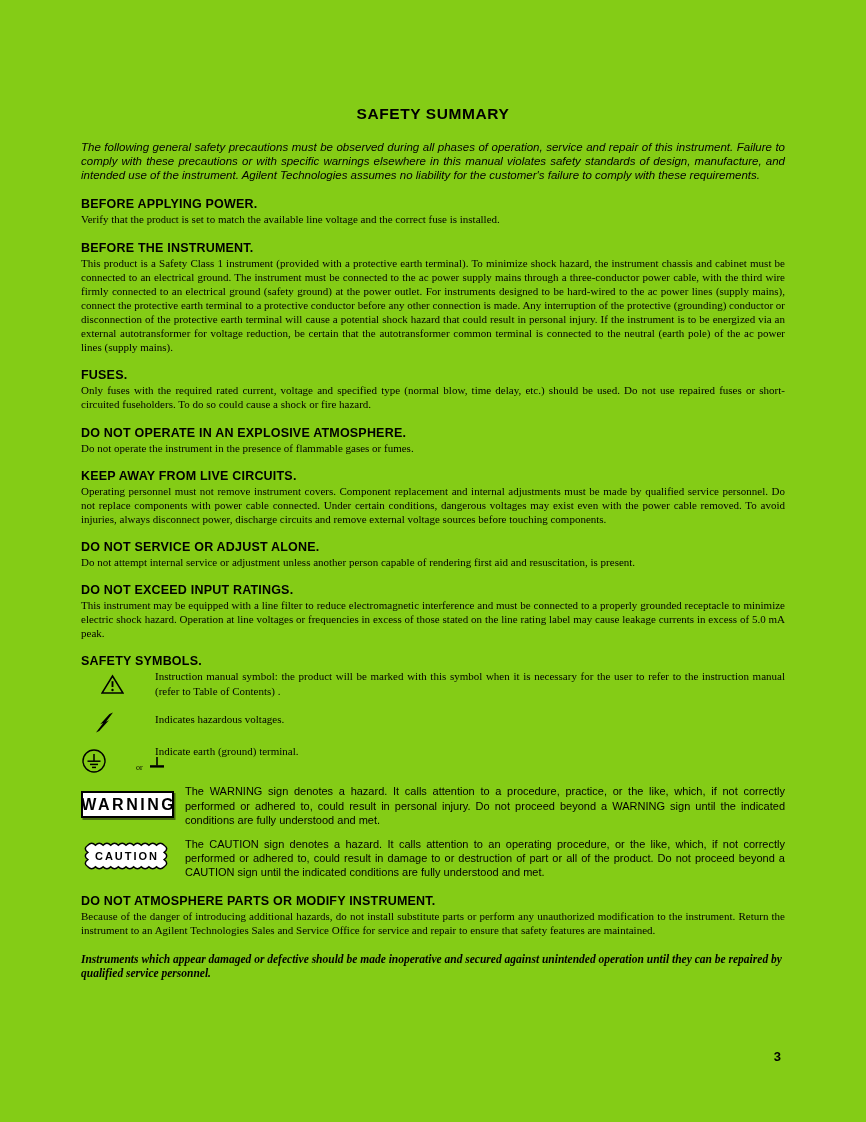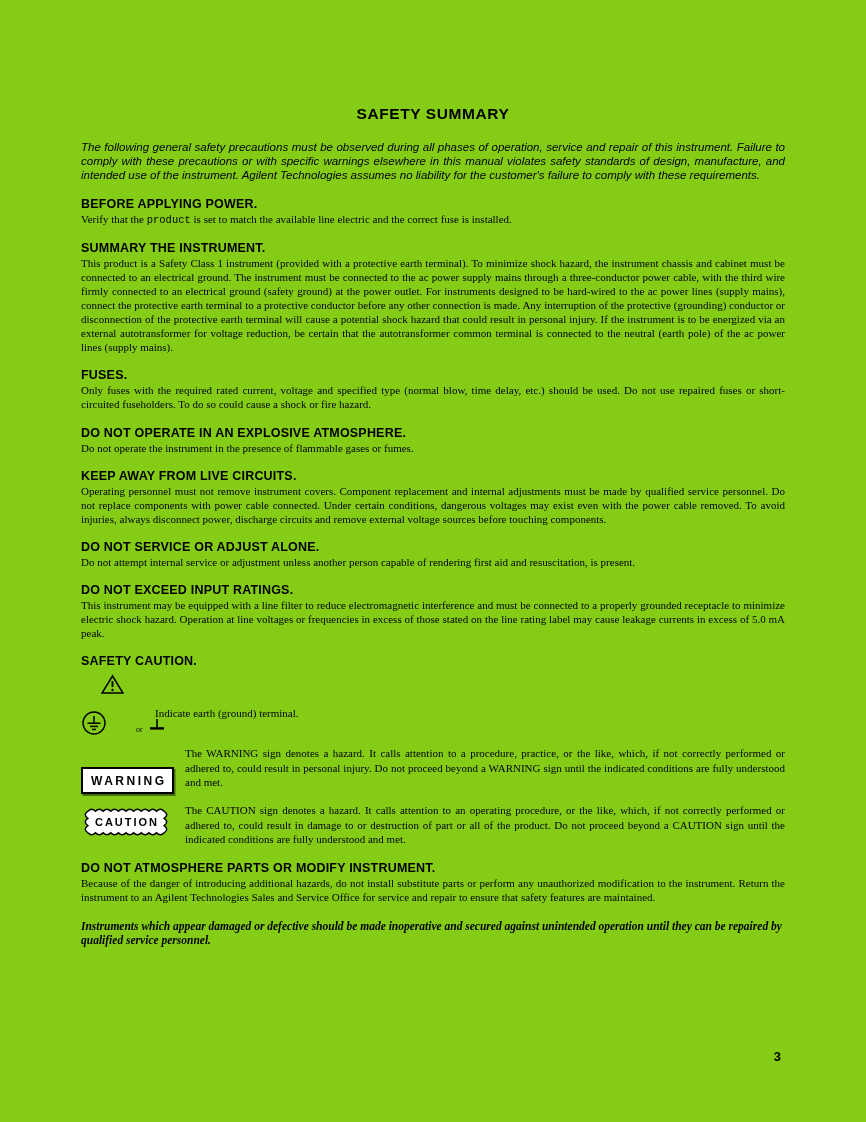--- a/index.html
+++ b/index.html
@@ -44,21 +44,21 @@
     line-height: 15px;
   }
   .sec-body {
     margin: 0;
     font-family: "Liberation Serif", serif;
     font-size: 11px;
     line-height: 14.1px;
     text-align: justify;
   }
   .sans-word {
-    font-family: Liberation Mono, monospace;
+    font-family: Liberation Serif, serif;
     font-size: 10.5px;
   }
   
   .sym-row { display: flex; align-items: flex-start; }
   .sym-row.r1 { margin-top: 0; }
   .sym-row.r2 { margin-top: 13px; }
   .sym-row.r3 { margin-top: 7px; }
   .sym-icons { flex: none; width: 74px; display: flex; align-items: center; }
   .sym-text {
     flex: 1;
@@ -78,47 +78,47 @@
   }
   .earth-icon-wrap { margin-top: 4px; }
   
   .sign-row { display: flex; align-items: flex-start; }
   .sign-row.warning-row { margin-top: 6px; }
   .sign-row.caution-row { margin-top: 9px; }
   .sign-col { flex: none; width: 104px; }
   .warning-box {
     width: 93px;
     height: 27px;
-    margin-top: 21px;
+    margin-top: 7px;
     border: 2.5px solid #000;
     background: #fff;
     box-shadow: 1.5px 2px 0 rgba(0,0,0,0.45);
     display: flex; align-items: center; justify-content: center;
     font-family: "Liberation Sans", sans-serif;
     font-weight: bold;
-    font-size: 12px;
+    font-size: 16px;
     letter-spacing: 2.5px;
     text-indent: 2.5px;
     white-space: nowrap;
   }
   .caution-wrap { position: relative; width: 90px; height: 30px; margin-top: 4px; }
   .caution-wrap svg { position: absolute; left: 0; top: 0; }
   .caution-label {
     position: absolute; inset: 0;
     display: flex; align-items: center; justify-content: center;
     font-family: "Liberation Sans", sans-serif;
     font-weight: bold;
     font-size: 11px;
     letter-spacing: 2px;
     text-indent: 2px;
     white-space: nowrap;
   }
   .sign-text {
     flex: 1;
-    font-family: Liberation Serif, serif;
+    font-family: Liberation Sans, sans-serif;
     font-size: 11px;
     line-height: 14.4px;
     text-align: justify;
   }
   .closing {
     margin: 15px 0 0 0;
     font-family: "Liberation Serif", serif;
     font-style: italic;
     font-size: 11.5px;
     line-height: 14.5px;
@@ -138,54 +138,65 @@
 <body>
 
 <div class="page">
   <div class="content">
 
     <h1 class="doc-title">SAFETY SUMMARY</h1>
 
     <p class="intro">The following general safety precautions must be observed during all phases of operation, service and repair of this instrument. Failure to comply with these precautions or with specific warnings elsewhere in this manual violates safety standards of design, manufacture, and intended use of the instrument. Agilent Technologies assumes no liability for the customer's failure to comply with these requirements.</p>
 
     <h2 class="sec-heading">BEFORE APPLYING POWER.</h2>
-    <p class="sec-body"><span>Verify that the </span><span class="sans-word">product</span><span> is set to match the available line electric and the correct fuse is installed.</span></p>
-
-    <h2 class="sec-heading">SUMMARY THE INSTRUMENT.</h2>
+    <p class="sec-body"><span>Verify that the </span><span class="sans-word">product</span><span> is set to match the available line voltage and the correct fuse is installed.</span></p>
+
+    <h2 class="sec-heading">BEFORE THE INSTRUMENT.</h2>
     <p class="sec-body">This product is a Safety Class 1 instrument (provided with a protective earth terminal). To minimize shock hazard, the instrument chassis and cabinet must be connected to an electrical ground. The instrument must be connected to the ac power supply mains through a three-conductor power cable, with the third wire firmly connected to an electrical ground (safety ground) at the power outlet.  For instruments designed to be hard-wired to the ac power lines (supply mains), connect the protective earth terminal to a protective conductor before any other connection is made. Any interruption of the protective (grounding) conductor or disconnection of the protective earth terminal will cause a potential shock hazard that could result in personal injury. If the instrument is to be energized via an external autotransformer for voltage reduction, be certain that the autotransformer common terminal is connected to the neutral (earth pole) of the ac power lines (supply mains).</p>
 
     <h2 class="sec-heading">FUSES.</h2>
     <p class="sec-body">Only fuses with the required rated current, voltage and specified type (normal blow, time delay, etc.) should be used.  Do not use repaired fuses or short-circuited fuseholders.  To do so could cause a shock or fire hazard.</p>
 
     <h2 class="sec-heading">DO NOT OPERATE IN AN EXPLOSIVE ATMOSPHERE.</h2>
     <p class="sec-body">Do not operate the instrument in the presence of flammable gases or fumes.</p>
 
     <h2 class="sec-heading">KEEP AWAY FROM LIVE CIRCUITS.</h2>
     <p class="sec-body">Operating personnel must not remove instrument covers. Component replacement and internal adjustments must be made by qualified service personnel. Do not replace components with power cable connected. Under certain conditions, dangerous voltages may exist even with the power cable removed. To avoid injuries, always disconnect power, discharge circuits and remove external voltage sources before touching components.</p>
 
     <h2 class="sec-heading">DO NOT SERVICE OR ADJUST ALONE.</h2>
     <p class="sec-body">Do not attempt internal service or adjustment unless another person capable of rendering first aid and resuscitation, is present.</p>
 
     <h2 class="sec-heading">DO NOT EXCEED INPUT RATINGS.</h2>
     <p class="sec-body">This instrument may be equipped with a line filter to reduce electromagnetic interference and must be connected to a properly grounded receptacle to minimize electric shock hazard. Operation at line voltages or frequencies in excess of those stated on the line rating label may cause leakage currents in excess of 5.0 mA peak.</p>
 
-    <h2 class="sec-heading">SAFETY CAUTION.</h2>
+    <h2 class="sec-heading">SAFETY SYMBOLS.</h2>
 
     <div class="sym-row r1">
       <div class="sym-icons">
         <span class="tri-icon">
           <svg width="23" height="21" viewBox="0 0 23 21">
             <path d="M11.5,2 L22,19 L1,19 Z" fill="none" stroke="#000" stroke-width="1.5"></path>
             <line x1="11.5" y1="7.2" x2="11.5" y2="13" stroke="#000" stroke-width="1.9"></line>
             <circle cx="11.5" cy="16" r="1.2" fill="#000"></circle>
           </svg>
         </span>
       </div>
-    </div>
-
+      <div class="sym-text">Instruction manual symbol: the product will be marked with this symbol when it is necessary for the user to refer to the instruction manual (refer to Table of Contents) .</div>
+    </div>
+
+    <div class="sym-row r2">
+      <div class="sym-icons">
+        <span class="bolt-icon">
+          <svg width="19" height="21" viewBox="0 0 19 21">
+            <polygon points="1,20.5 8.2,11 5.2,12.2 14.5,2 18,0.5 11,9.7 14,8.3 4.2,19" fill="#000"></polygon>
+          </svg>
+        </span>
+      </div>
+      <div class="sym-text">Indicates hazardous voltages.</div>
+    </div>
 
     <div class="sym-row r3">
       <div class="sym-icons ground-icons">
         <span>
           <svg width="26" height="26" viewBox="0 0 26 26">
             <circle cx="13" cy="13" r="11" fill="none" stroke="#000" stroke-width="1.4"></circle>
             <line x1="13" y1="6" x2="13" y2="13.2" stroke="#000" stroke-width="1.5"></line>
             <line x1="6.5" y1="13.2" x2="19.5" y2="13.2" stroke="#000" stroke-width="1.5"></line>
             <line x1="9" y1="16.4" x2="17" y2="16.4" stroke="#000" stroke-width="1.5"></line>
             <line x1="11" y1="19.4" x2="15" y2="19.4" stroke="#000" stroke-width="1.5"></line>

